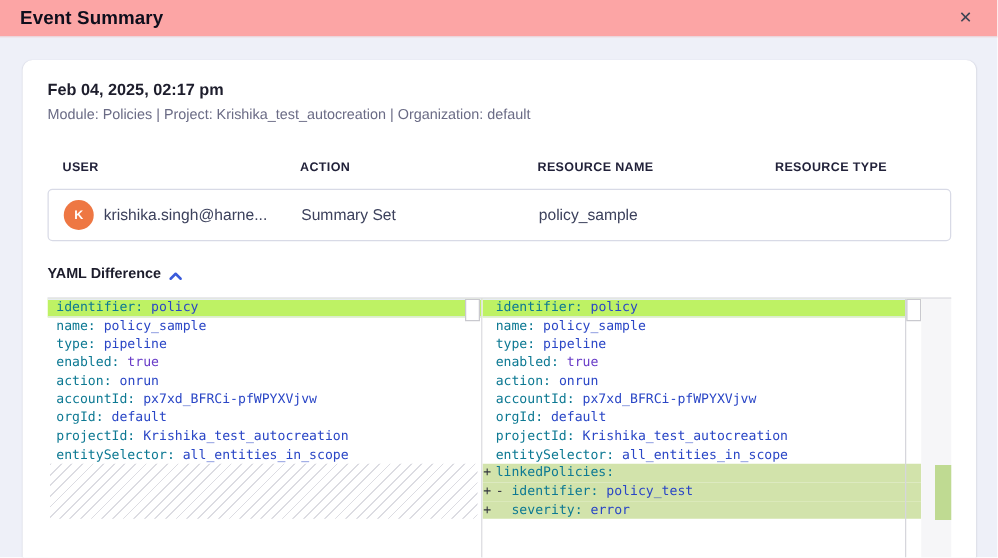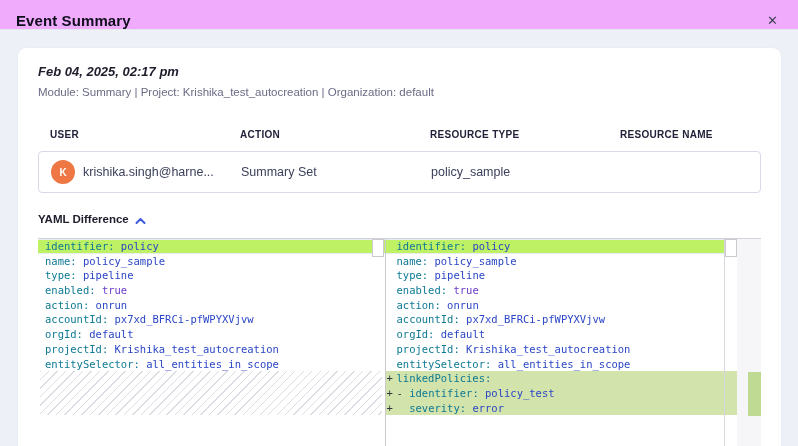--- a/index.html
+++ b/index.html
@@ -6,24 +6,24 @@
   html, body { width: 798px; height: 446px; overflow: hidden; }
   body {
     font-family: "Liberation Sans", sans-serif;
     background: #ffffff;
     color: #1d1d2c;
   }
 
   
   .modal-header {
     height: 30px;
-    background: #f0abfc;
+    background: #fca5a5;
     border-bottom: 1px solid #e5e6ee;
     display: flex;
-    align-items: flex-end;
+    align-items: center;
     padding: 0 16px;
   }
   .modal-title { font-size: 15px; font-weight: 700; color: #0e0e1c; letter-spacing: .1px; }
   .close-btn {
     margin-left: auto;
     font-size: 13px;
     color: #3f4454;
     cursor: pointer;
     line-height: 1;
     padding: 2px 4px;
@@ -39,21 +39,21 @@
     overflow: hidden;
   }
   .card {
     background: #ffffff;
     border-radius: 8px;
     box-shadow: 0 0 1px rgba(20,20,60,.12);
     height: 520px;
     padding: 16px 20px 0 20px;
   }
 
-  .event-date { font-size: 13px; font-weight: 700; color: #1d1d2c; line-height: 16px; font-style: italic; }
+  .event-date { font-size: 13px; font-weight: 700; color: #1d1d2c; line-height: 16px; }
   .event-context { margin-top: 5px; font-size: 11.5px; color: #6a6b85; line-height: 14px; }
 
   
   .thead, .rowbox { display: grid; grid-template-columns: 178px 178px 178px 1fr; gap: 12px; }
   .thead { margin-top: 30px; }
   .th {
     font-size: 10px; font-weight: 700; color: #22223a;
     letter-spacing: .3px; padding-left: 12px; text-transform: uppercase;
   }
   .rowbox {
@@ -131,27 +131,27 @@
 
 <div class="modal-header">
   <div class="modal-title">Event Summary</div>
   <button class="close-btn">✕</button>
 </div>
 
 <div class="modal-body">
   <div class="card">
 
     <div class="event-date">Feb 04, 2025, 02:17 pm</div>
-    <div class="event-context">Module: Summary | Project: Krishika_test_autocreation | Organization: default</div>
+    <div class="event-context">Module: Policies | Project: Krishika_test_autocreation | Organization: default</div>
 
     <div class="thead">
       <div class="th">USER</div>
       <div class="th">ACTION</div>
+      <div class="th">RESOURCE NAME</div>
       <div class="th">RESOURCE TYPE</div>
-      <div class="th">RESOURCE NAME</div>
     </div>
 
     <div class="rowbox">
       <div class="cell">
         <span class="avatar">K</span>
         <span>krishika.singh@harne...</span>
       </div>
       <div class="cell">Summary Set</div>
       <div class="cell">policy_sample</div>
     </div>

